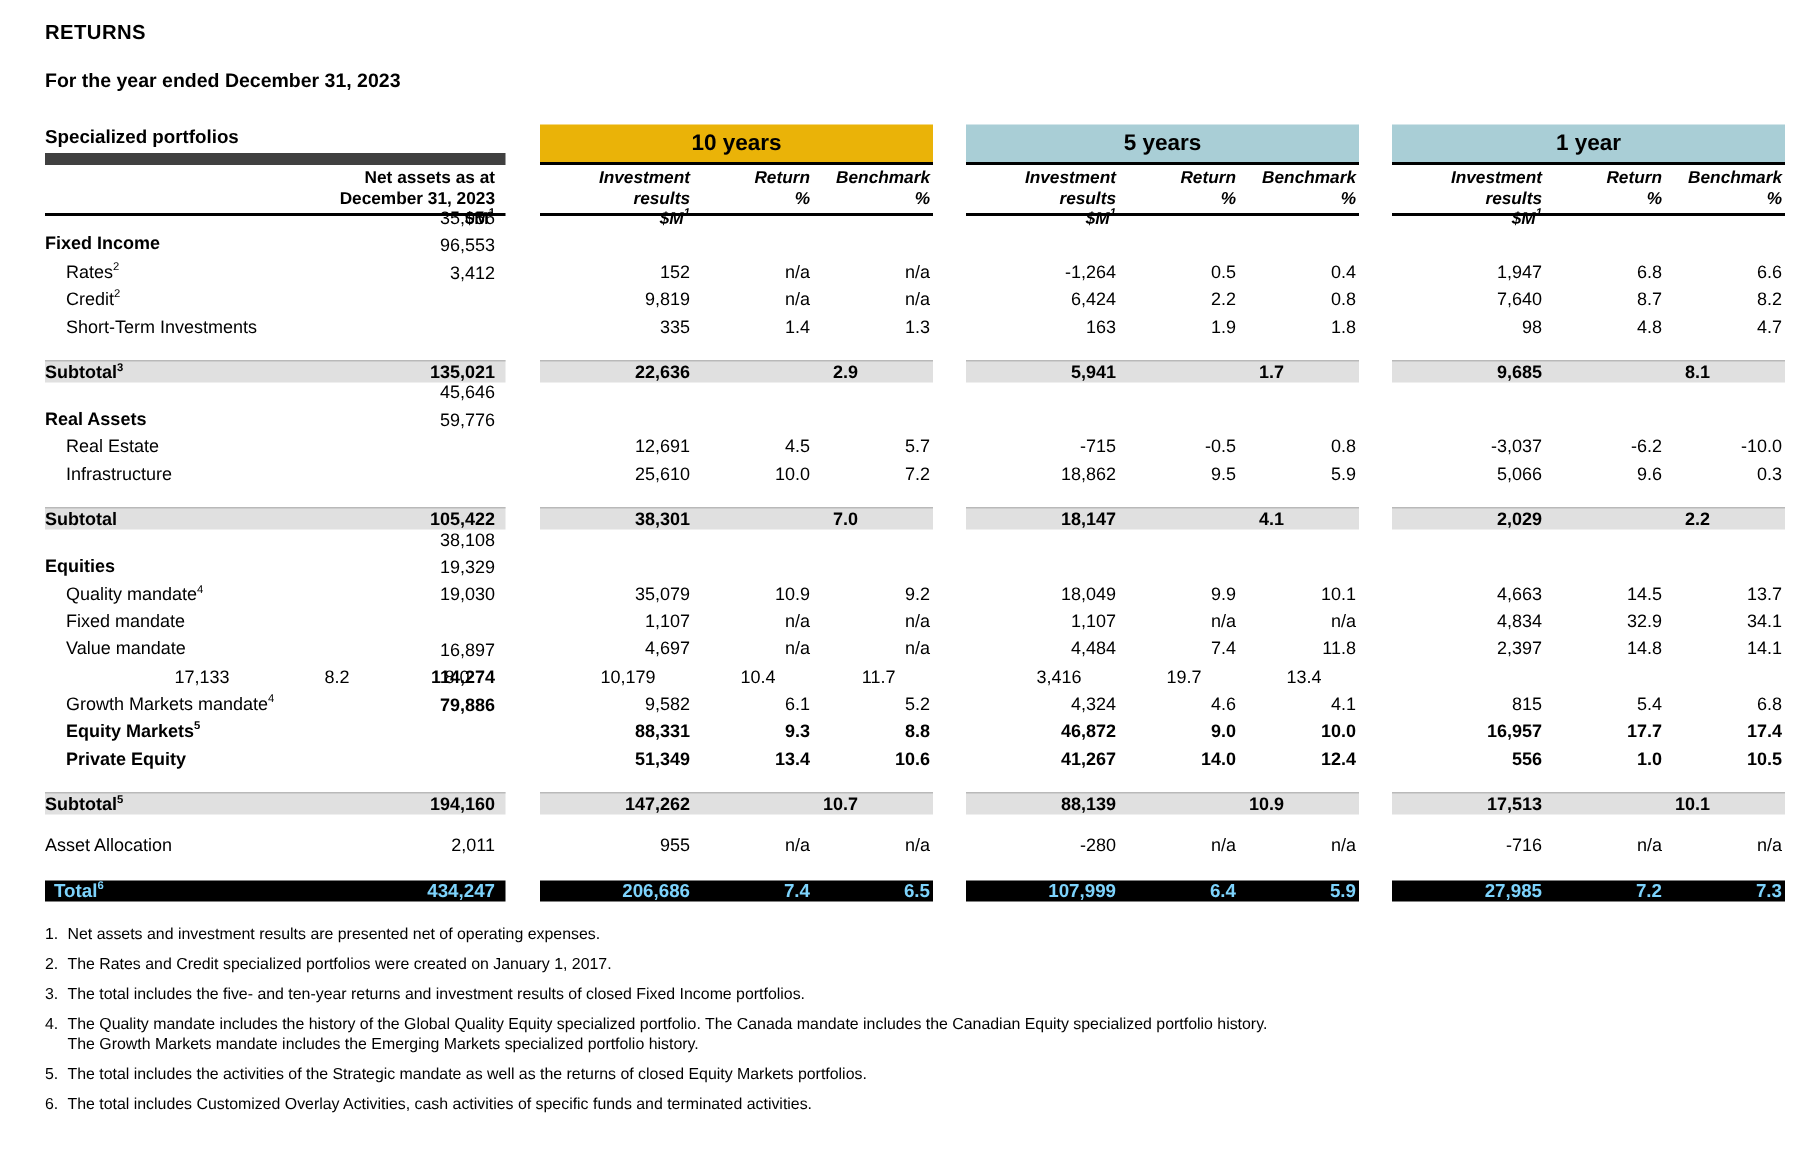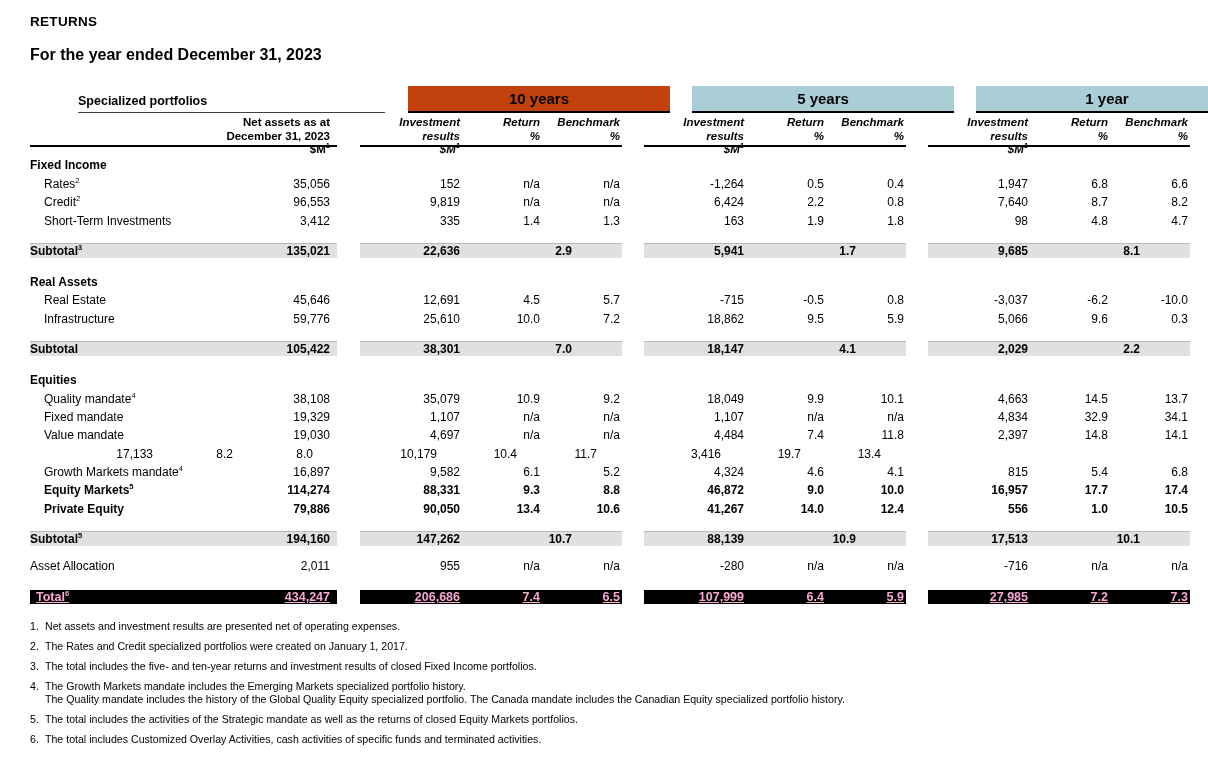--- a/index.html
+++ b/index.html
@@ -7,83 +7,83 @@
   .page {
     width: 1208px; height: 771px;
     font-family: "Liberation Sans", "DejaVu Sans", sans-serif;
     color: #000;
     padding: 14px 6px 0 30px;
     position: relative;
     background: #fff;
     overflow: hidden;
   }
   .title { font-size: 13.5px; font-weight: 700; letter-spacing: .3px; }
-  .subtitle { font-size: 16px; font-weight: 700; margin-top: 17px; }
+  .subtitle { font-size: 13px; font-weight: 700; margin-top: 17px; }
 
   .tbl { margin-top: 22px; }
   .row { display: flex; }
   .rA  { width: 307px; flex: none; display: flex; }
   .gapA{ width: 23px; flex: none; }
   .gapB{ width: 22px; flex: none; }
   .grp { width: 262px; flex: none; display: flex; }
   .lbl { flex: 1; white-space: nowrap; }
   .net { width: 100px; flex: none; text-align: right; padding-right: 7px; }
   .c1  { width: 100px; flex: none; text-align: right; }
   .c2  { width: 80px;  flex: none; text-align: right; }
   .c3  { width: 82px;  flex: none; text-align: right; padding-right: 2px; }
 
   sup { font-size: 7.5px; vertical-align: super; line-height: 0; }
 
   
   .h1 { height: 27px; }
-  .h1 .rA { border-bottom: 1px solid #404040; align-items: flex-end; font-weight: 700; font-size: 12.5px; padding-bottom: 4px; margin-left: 48px; }
+  .h1 .rA { border-bottom: 8px solid #404040; align-items: flex-end; font-weight: 700; font-size: 12.5px; padding-bottom: 4px; }
   .h1 .grp { border-bottom: 2px solid #000; align-items: center; justify-content: center; font-weight: 700; font-size: 15px; }
 
   
   .h2 { height: 34px; font-size: 11.5px; font-weight: 700; line-height: 13.5px; }
   .h2 .rA { border-bottom: 2px solid #000; display: block; text-align: right; padding-right: 7px; padding-top: 3px; }
   .h2 .grp { border-bottom: 2px solid #000; }
   .hcell { display: flex; flex-direction: column; padding-top: 3px; font-style: italic; }
   .htop { flex: 1; }
   .htop.mid { display: flex; flex-direction: column; justify-content: center; }
   .hunit { padding-bottom: 3px; }
 
   
   .dr { height: 18.4px; align-items: flex-end; font-size: 12px; }
   .dr .lbl { align-self: center; }
-  .it .lbl { padding-left: 14px; }
+  .it .lbl { padding-left: 14px; margin-top: 36px; }
   .bold { font-weight: 700; }
   .sec { margin-top: 13px; font-weight: 700; }
   .first { margin-top: 7px; }
   .sub { margin-top: 8px; height: 22px; font-weight: 700; }
   .sub .rA, .sub .grp { background: #e0e0e0; border-top: 1px solid #b9b9b9; align-items: center; gap: 32px; }
   .sa { margin-top: 9px; }
   .tot { margin-top: 7px; height: 24px; font-weight: 700; font-size: 12.5px; }
-  .tot .rA, .tot .grp { background: #000; color: #f9a8d4; align-items: center; text-decoration: underline; }
+  .tot .rA, .tot .grp { background: #000; color: #7dd3fc; align-items: center; }
   .tot .lbl { padding-left: 6px; }
 
   
   .footnotes { margin-top: 16px; }
   .fn { display: flex; margin-bottom: 7px; font-size: 10.6px; line-height: 13px; color: #000; }
   .fn-num { width: 15px; flex: none; }
   .fn-text { flex: 1; }
 </style>
 </head>
 <body>
 
 <div class="page">
   <div class="title">RETURNS</div>
   <div class="subtitle">For the year ended December 31, 2023</div>
   <div class="tbl" id="returns-table">
       <div class="row h1">
         <div class="rA">
           <span>Specialized portfolios</span>
         </div>
         <div class="gapA"></div>
-        <div class="grp" style="background: #c2410c;">
+        <div class="grp" style="background: #eab308;">
           <span>10 years</span>
         </div>
         <div class="gapB"></div>
         <div class="grp" style="background: rgb(169, 206, 214);">
           <span>5 years</span>
         </div>
         <div class="gapB"></div>
         <div class="grp" style="background: rgb(169, 206, 214);">
           <span>1 year</span>
         </div>
@@ -541,21 +541,21 @@
           <div class="c3">17.4</div>
         </div>
       </div>
       <div class="row dr it bold">
         <div class="rA">
           <div class="lbl"><span>Private Equity</span></div>
           <div class="net">79,886</div>
         </div>
         <div class="gapA"></div>
         <div class="grp">
-          <div class="c1">90,050</div>
+          <div class="c1">51,349</div>
           <div class="c2">13.4</div>
           <div class="c3">10.6</div>
         </div>
         <div class="gapB"></div>
         <div class="grp">
           <div class="c1">41,267</div>
           <div class="c2">14.0</div>
           <div class="c3">12.4</div>
         </div>
         <div class="gapB"></div>
@@ -653,22 +653,22 @@
       </div>
       <div class="fn">
         <div class="fn-num">3.</div>
         <div class="fn-text">
           <div>The total includes the five- and ten-year returns and investment results of closed Fixed Income portfolios.</div>
         </div>
       </div>
       <div class="fn">
         <div class="fn-num">4.</div>
         <div class="fn-text">
+          <div>The Quality mandate includes the history of the Global Quality Equity specialized portfolio. The Canada mandate includes the Canadian Equity specialized portfolio history.</div>
           <div>The Growth Markets mandate includes the Emerging Markets specialized portfolio history.</div>
-          <div>The Quality mandate includes the history of the Global Quality Equity specialized portfolio. The Canada mandate includes the Canadian Equity specialized portfolio history.</div>
         </div>
       </div>
       <div class="fn">
         <div class="fn-num">5.</div>
         <div class="fn-text">
           <div>The total includes the activities of the Strategic mandate as well as the returns of closed Equity Markets portfolios.</div>
         </div>
       </div>
       <div class="fn">
         <div class="fn-num">6.</div>

